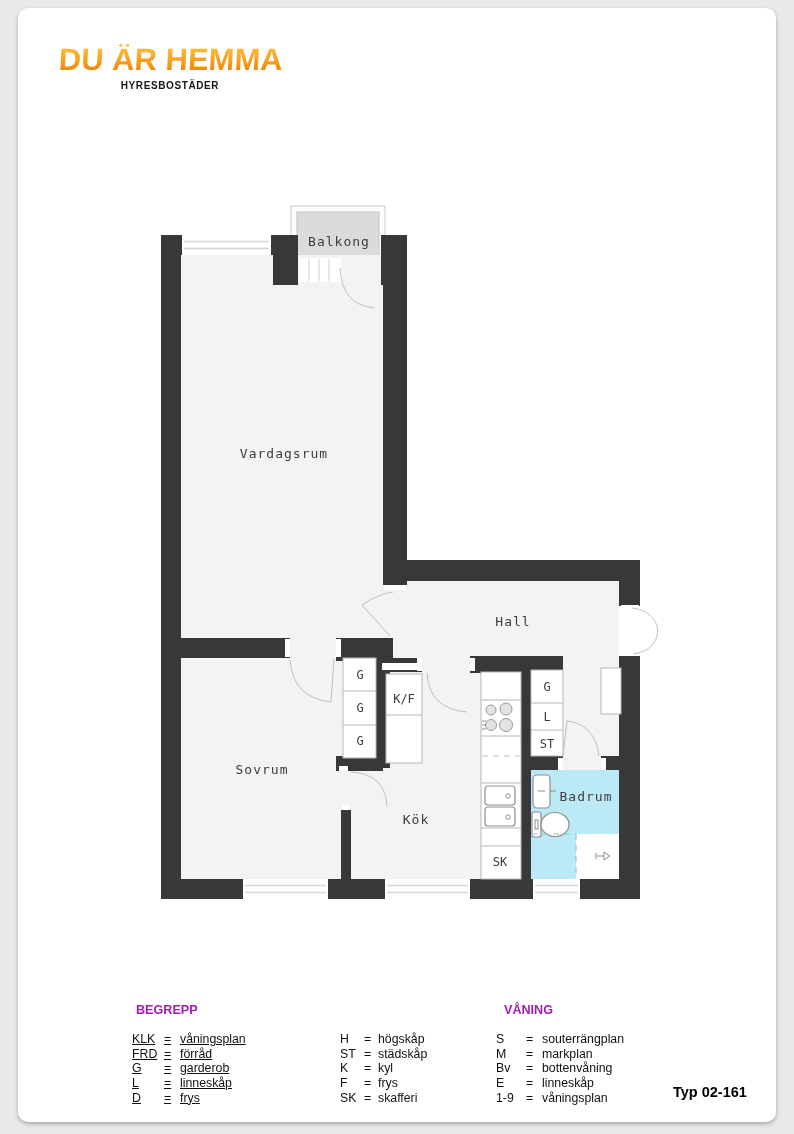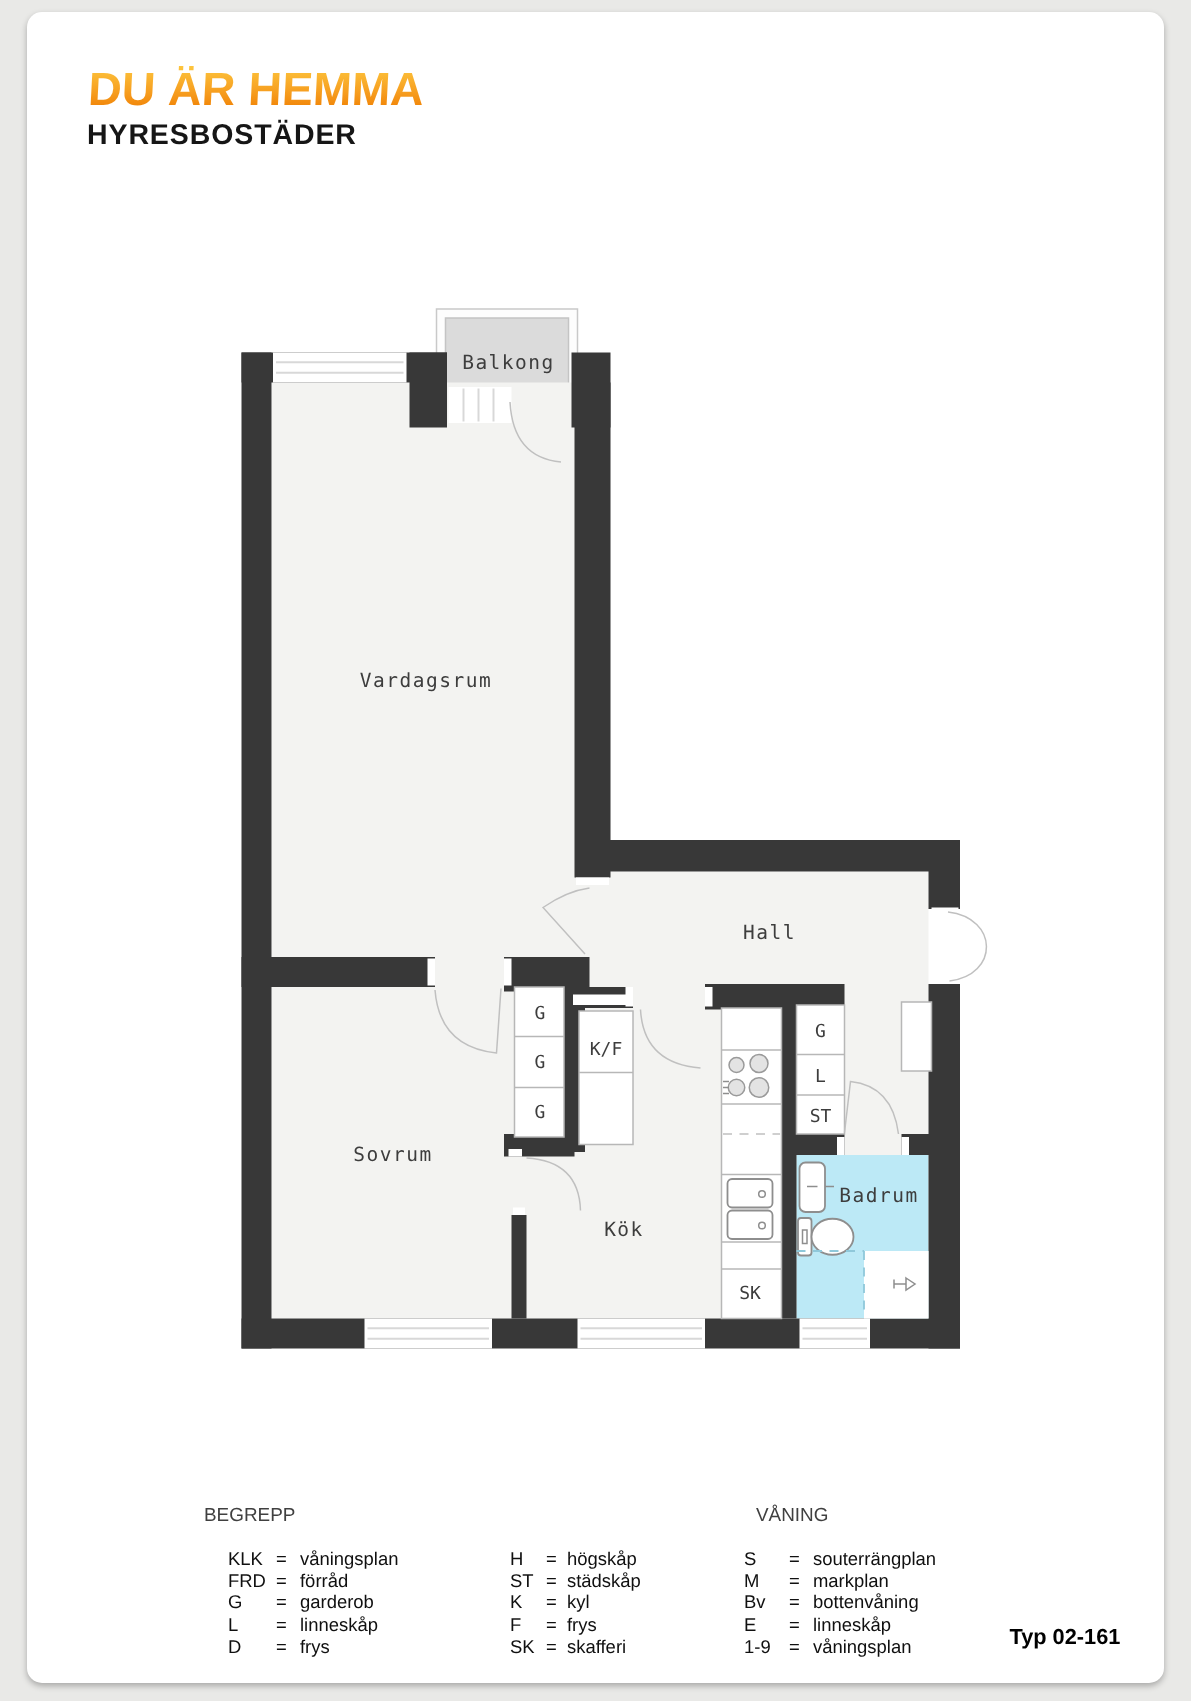--- a/index.html
+++ b/index.html
@@ -16,21 +16,21 @@
   
   .logo{position:absolute;left:40px;top:36px;}
   .logo-title{
     font-size:31px;font-weight:800;letter-spacing:0px;line-height:1;
     transform:skewX(-3deg);transform-origin:left bottom;
     background:linear-gradient(180deg,var(--logo-orange-top,#fdc53e) 0%,#f69b1d 60%,var(--logo-orange-bottom,#ee7c00) 100%);
     -webkit-background-clip:text;background-clip:text;color:transparent;
     white-space:nowrap;
   }
   .logo-subtitle{
-    margin-top:5px;font-size:19px;font-weight:700;letter-spacing:.6px;color:#161616;
+    margin-top:5px;font-size:10px;font-weight:700;letter-spacing:.6px;color:#161616;text-align:center;
   }
   
   svg{position:absolute;left:0;top:0;}
   .floor{fill:#f3f3f1;}
   .wall{fill:var(--wall,#383838);}
   .bath{fill:var(--bathroom-fill,#bce9f6);}
   .balc{fill:var(--balcony-fill,#dbdbdb);stroke:#c4c4c4;stroke-width:1;}
   .balcframe{fill:#fdfdfd;stroke:#c9c9c9;stroke-width:1;}
   .cap{fill:#ffffff;}
   .win{fill:#ffffff;}
@@ -39,21 +39,21 @@
   .cline{stroke:#b7b7b7;stroke-width:1;fill:none;}
   .dashline{stroke:#c0c0c0;stroke-width:1;fill:none;stroke-dasharray:6 5;}
   .bdash{stroke:#8fc8da;stroke-width:1.2;fill:none;stroke-dasharray:6 5;}
   .arc{fill:none;stroke:#c0c0c0;stroke-width:1;}
   .fix{fill:#ffffff;stroke:#8e8e8e;stroke-width:1.2;}
   .fixl{stroke:#8e8e8e;stroke-width:1;fill:none;}
   .burner{fill:#e3e3e3;stroke:#9a9a9a;stroke-width:1;}
   .lbl{font-family:"DejaVu Sans Mono","Liberation Mono",monospace;font-size:13px;fill:#3d3d3d;letter-spacing:1px;}
   .lbl-s{font-size:12px;letter-spacing:0px;}
   
-  .legend-title{position:absolute;font-size:12.6px;font-weight:400;color:#404040;}
+  .legend-title{position:absolute;font-size:12.6px;font-weight:700;color:#a21caf;}
   .legend-col{position:absolute;font-size:12.3px;color:#101010;}
   .legend-row{display:flex;line-height:14.7px;}
   .lg-abbr{display:inline-block;}
   .lg-eq{display:inline-block;}
   .lg-term{display:inline-block;}
   .col-w1 .lg-abbr{width:32px;} .col-w1 .lg-eq{width:16px;}
   .col-w2 .lg-abbr{width:24px;} .col-w2 .lg-eq{width:14px;}
   .col-w3 .lg-abbr{width:30px;} .col-w3 .lg-eq{width:16px;}
   .type-label{position:absolute;left:655px;top:1076px;font-size:14.5px;color:#000;font-weight:bold;}
 </style>
@@ -220,21 +220,21 @@
       <text class="lbl lbl-s" x="386" y="695" text-anchor="middle">K/F</text>
       <text class="lbl lbl-s" x="529" y="683" text-anchor="middle">G</text>
       <text class="lbl lbl-s" x="529" y="713" text-anchor="middle">L</text>
       <text class="lbl lbl-s" x="529" y="740" text-anchor="middle">ST</text>
       <text class="lbl lbl-s" x="482" y="858" text-anchor="middle">SK</text>
     </g>
   </svg>
 
   <div class="legend-title" style="left:118px;top:995px;">BEGREPP</div>
 
-  <div class="legend-col col-w1" style="left:134px;top:1024px;">
+  <div class="legend-col col-w1" style="left:114px;top:1024px;text-decoration:underline;">
     <div class="legend-row">
         <span class="lg-abbr">KLK</span>
         <span class="lg-eq">=</span>
         <span class="lg-term">våningsplan</span>
       </div>
     <div class="legend-row">
         <span class="lg-abbr">FRD</span>
         <span class="lg-eq">=</span>
         <span class="lg-term">förråd</span>
       </div>

